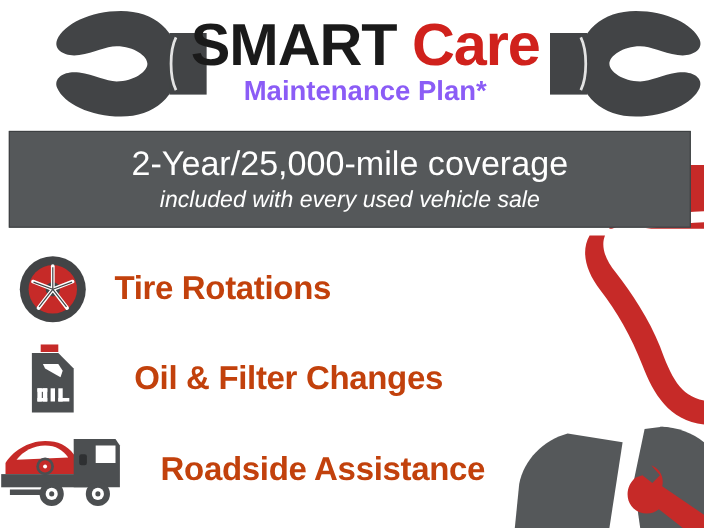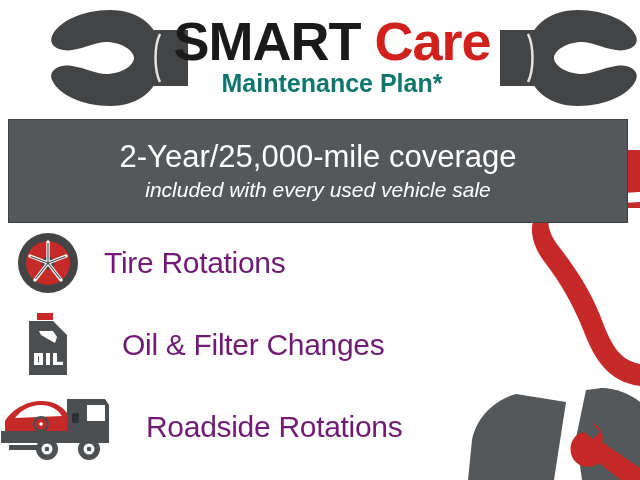--- a/index.html
+++ b/index.html
@@ -65,33 +65,33 @@
     font-weight: bold;
     letter-spacing: -1px;
     line-height: 1.02;
     white-space: nowrap;
   }
   .logo-smart { color: #1a1a1a; }
   .logo-care  { color: #D0211C; }
   .logo-sub {
     font-size: 25px;
     font-weight: bold;
-    color: #0f766e;
+    color: #8b5cf6;
     line-height: 1.1;
     margin-top: 1px;
     white-space: nowrap;
   }
 
   
   .banner {
     position: absolute;
     left: 8px;
     top: 119px;
     width: 620px;
-    height: 104px;
+    height: 88px;
     background: #55585a;
     border: 1px solid #3d4042;
     box-sizing: border-box;
     z-index: 4;
     display: flex;
     flex-direction: column;
     align-items: center;
     justify-content: center;
   }
   .banner-main {
@@ -127,22 +127,22 @@
     width: 96px;
     min-width: 96px;
     height: 74px;
     display: flex;
     align-items: center;
     justify-content: center;
   }
   .feature-icon svg { display: block; }
   .feature-label {
     font-size: 30px;
-    font-weight: normal;
-    color: #701a75;
+    font-weight: bold;
+    color: #c2410c;
     letter-spacing: -0.3px;
     white-space: nowrap;
   }
   .row-tire  .feature-label { margin-left: 8px; }
   .row-oil   .feature-label { margin-left: 26px; }
   .row-road  .feature-label { margin-left: 22px; }
   .row-road  .feature-icon { width: 124px; min-width: 124px; }
 </style>
 </head>
 <body>
@@ -279,17 +279,17 @@
           <circle cx="46" cy="58" r="2.3" fill="#4c4f51"></circle>
           <circle cx="88" cy="58" r="11" fill="#4c4f51"></circle>
           <circle cx="88" cy="58" r="5.5" fill="#ffffff"></circle>
           <circle cx="88" cy="58" r="2.3" fill="#4c4f51"></circle>
 
           <circle cx="40" cy="33" r="8" fill="#4c4f51"></circle>
           <circle cx="40" cy="33" r="5.5" fill="#C62A28"></circle>
           <circle cx="40" cy="33" r="1.8" fill="#ffffff"></circle>
         </svg>
       </div>
-      <div class="feature-label">Roadside Rotations</div>
+      <div class="feature-label">Roadside Assistance</div>
     </div>
 
   </div>
 </div>
 
 </body></html>

